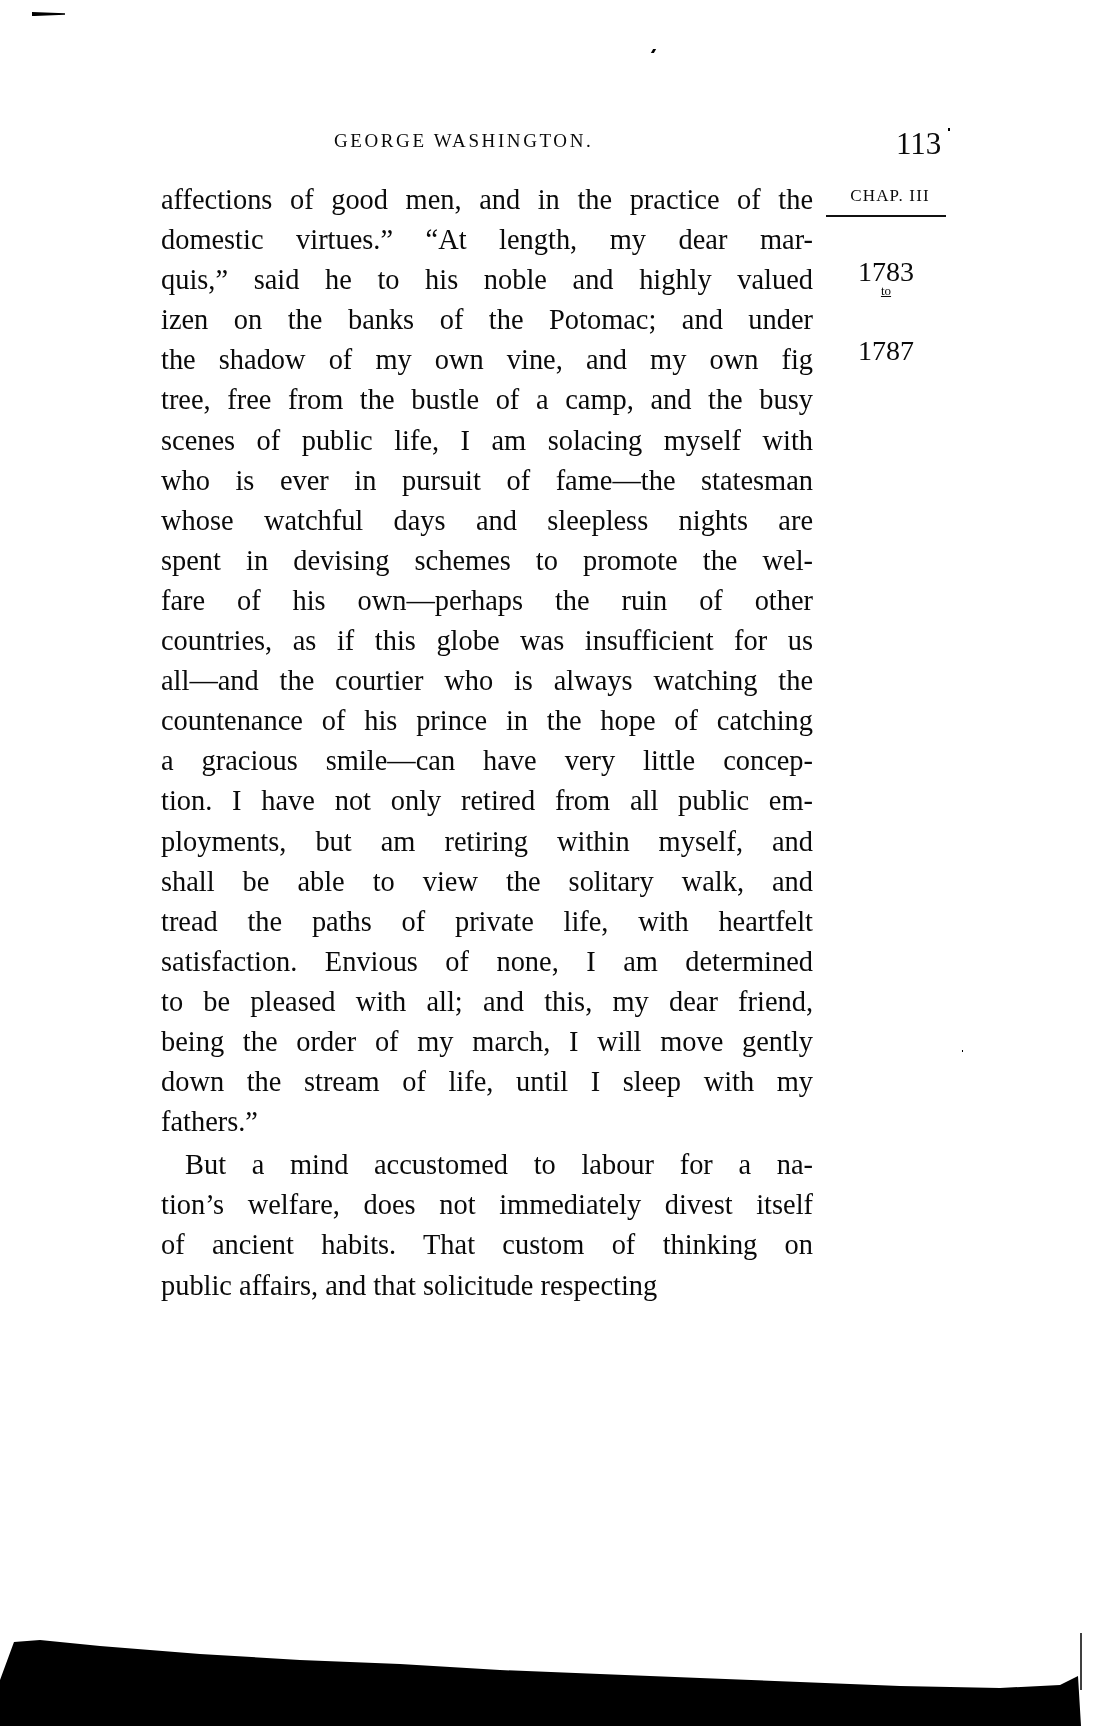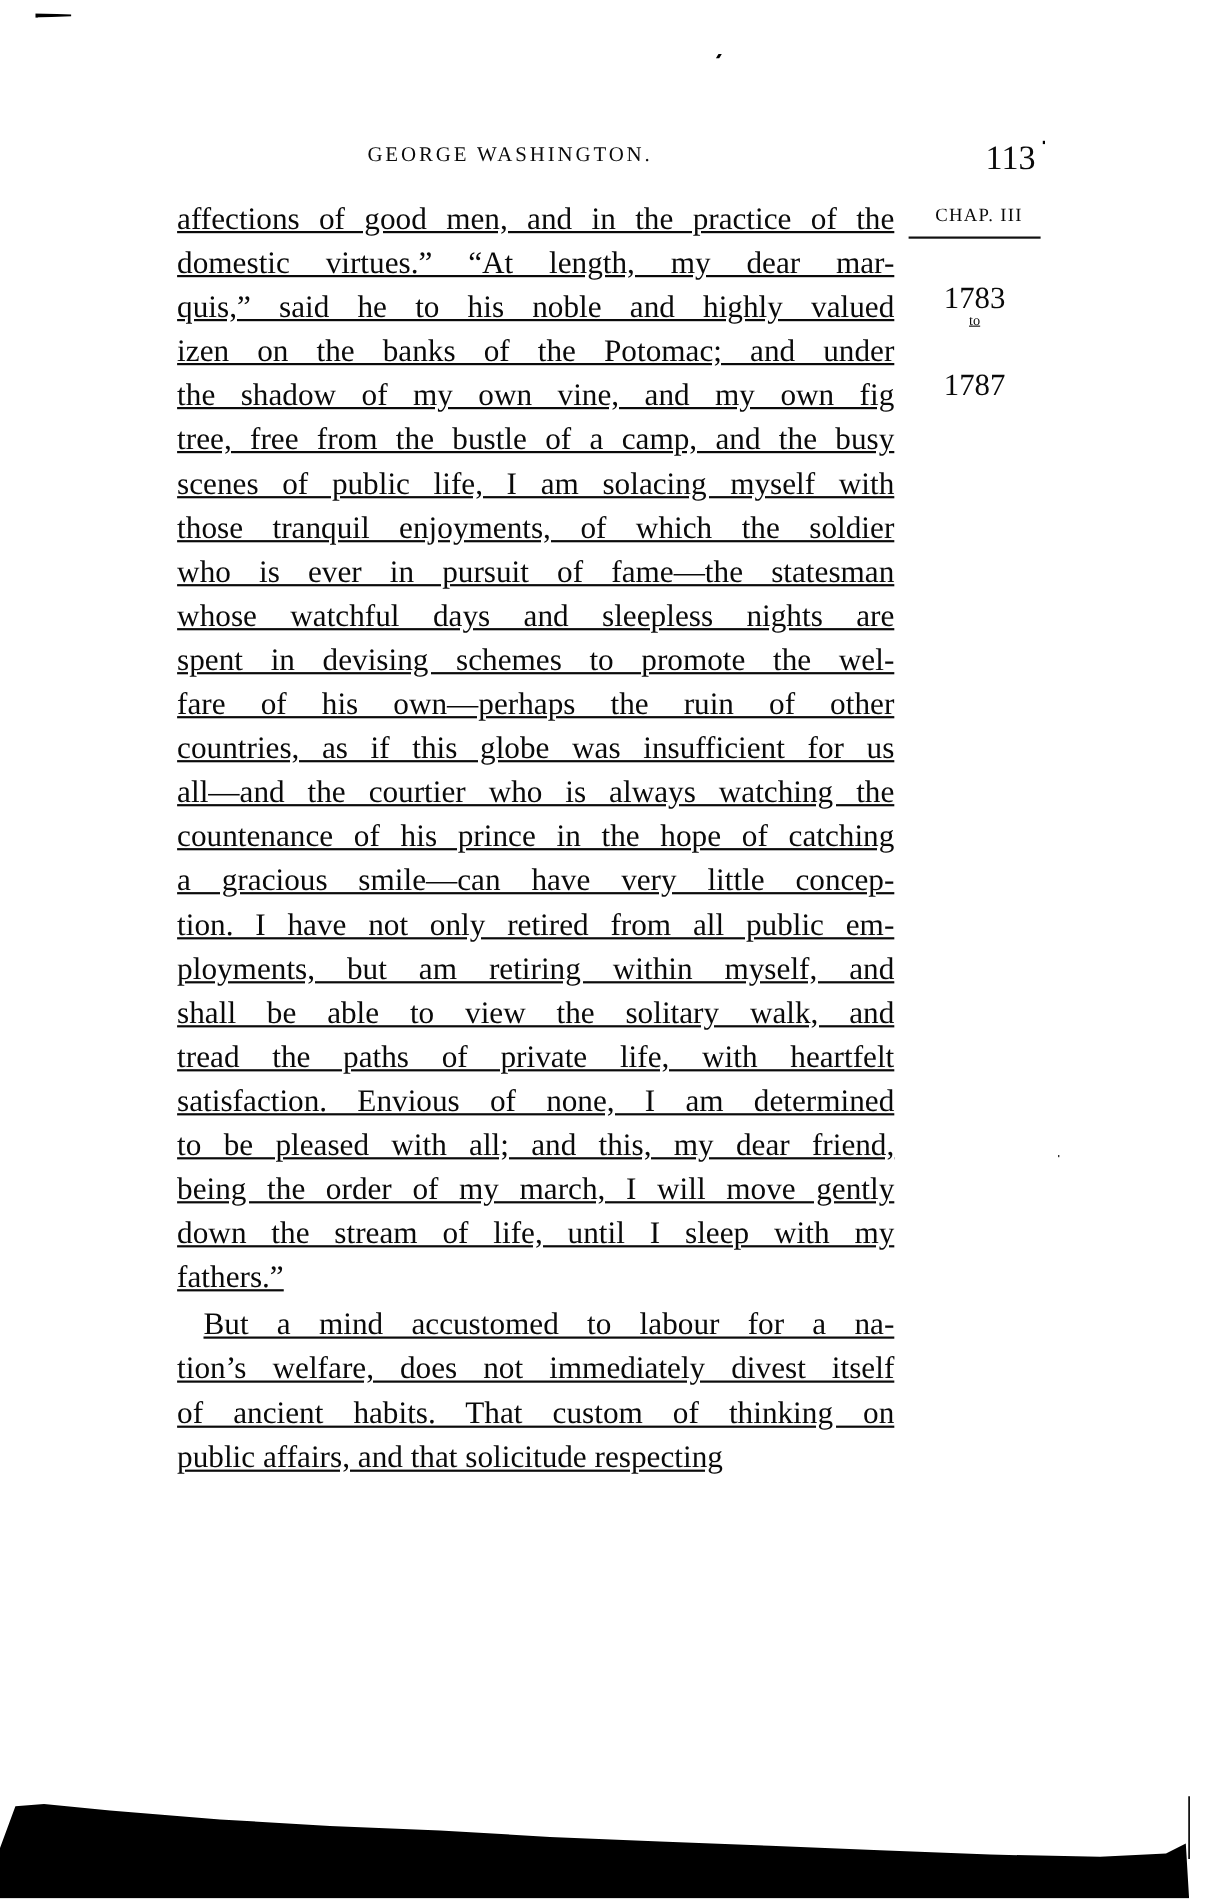--- a/index.html
+++ b/index.html
@@ -12,21 +12,21 @@
                     letter-spacing: 2.6px; font-variant: small-caps; text-transform: uppercase;
                     white-space: nowrap; }
     .page-number { position: absolute; left: 896px; top: 126px; font-size: 31px; white-space: nowrap; }
     .sidenote { position: absolute; left: 826px; top: 183px; width: 120px; text-align: center; }
     .sidenote .chap { font-size: 17px; letter-spacing: 1.2px; text-transform: uppercase;
                       padding-left: 8px; white-space: nowrap; line-height: 26px; }
     .sidenote .rule { height: 2px; background: #111; margin: 6px 0 7px 0; }
     .sidenote .yr { font-size: 28px; line-height: 26px; margin-top: 42px; }
     .sidenote .to { font-size: 13px; line-height: 10px; margin: 1px 0 3px 0; text-decoration: underline; }
     .body-text { position: absolute; left: 161px; top: 180px; width: 652px; font-size: 28.4px;
-                 line-height: 40.1px; text-decoration: underline; }
+                 line-height: 40.1px; }
     .line { display: block; text-align: justify; text-align-last: justify; white-space: nowrap;
             height: 40.1px; overflow: visible; }
     .line.last { text-align-last: left; }
     .line.indent { padding-left: 24px; }
     .para-gap { height: 3px; }
     .bottom-band { position: absolute; left: 0; top: 1630px; width: 1102px; height: 96px; }
   </style>
 </head>
 <body>
 
@@ -48,21 +48,20 @@
 
 <div class="body-text" id="body-text">
     <div>
       <span class="line">affections of good men, and in the practice of the</span>
       <span class="line">domestic virtues.” “At length, my dear mar-</span>
       <span class="line">quis,” said he to his noble and highly valued</span>
       <span class="line">izen on the banks of the Potomac; and under</span>
       <span class="line">the shadow of my own vine, and my own fig</span>
       <span class="line">tree, free from the bustle of a camp, and the busy</span>
       <span class="line">scenes of public life, I am solacing myself with</span>
-      <span class="line">those tranquil enjoyments, of which the soldier</span>
       <span class="line">who is ever in pursuit of fame—the statesman</span>
       <span class="line">whose watchful days and sleepless nights are</span>
       <span class="line">spent in devising schemes to promote the wel-</span>
       <span class="line">fare of his own—perhaps the ruin of other</span>
       <span class="line">countries, as if this globe was insufficient for us</span>
       <span class="line">all—and the courtier who is always watching the</span>
       <span class="line">countenance of his prince in the hope of catching</span>
       <span class="line">a gracious smile—can have very little concep-</span>
       <span class="line">tion. I have not only retired from all public em-</span>
       <span class="line">ployments, but am retiring within myself, and</span>

